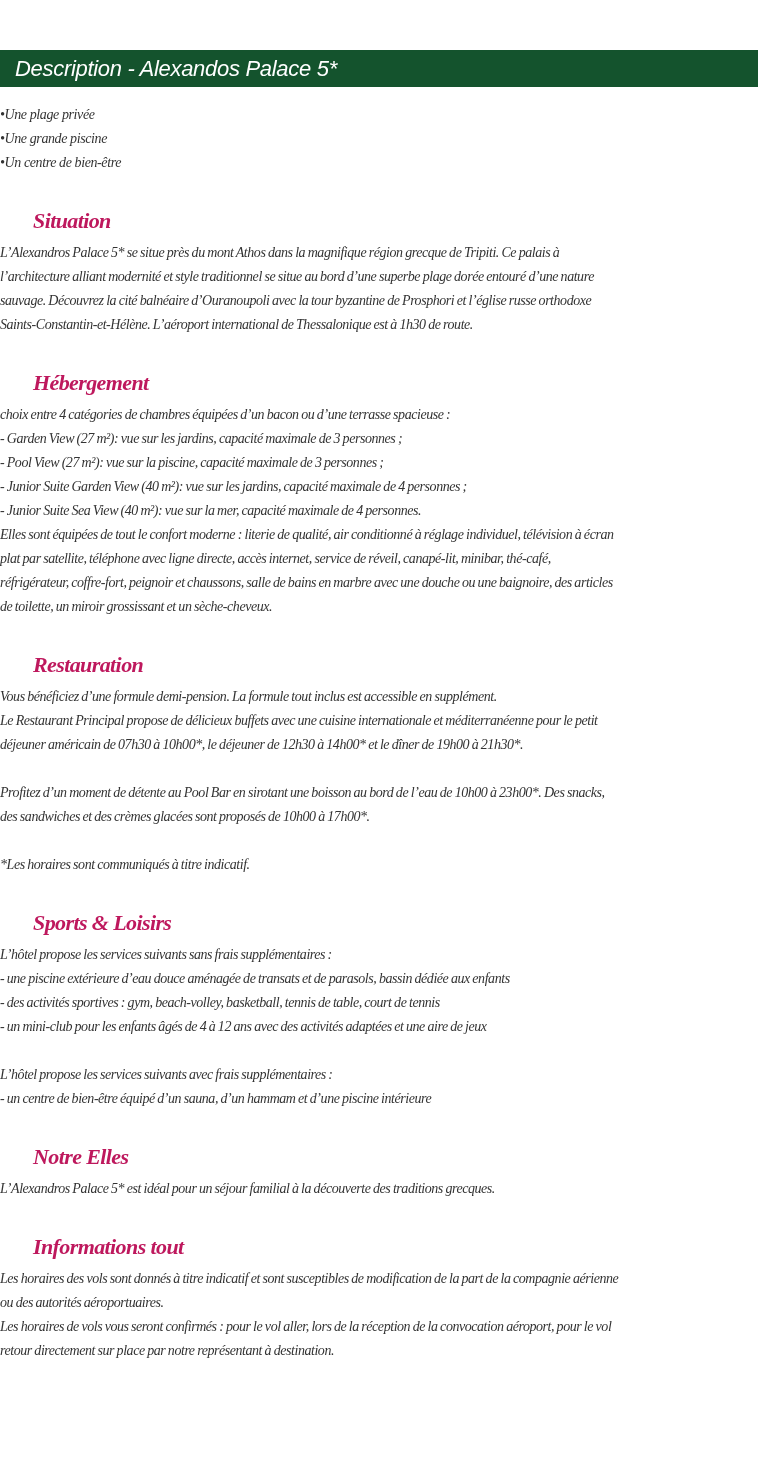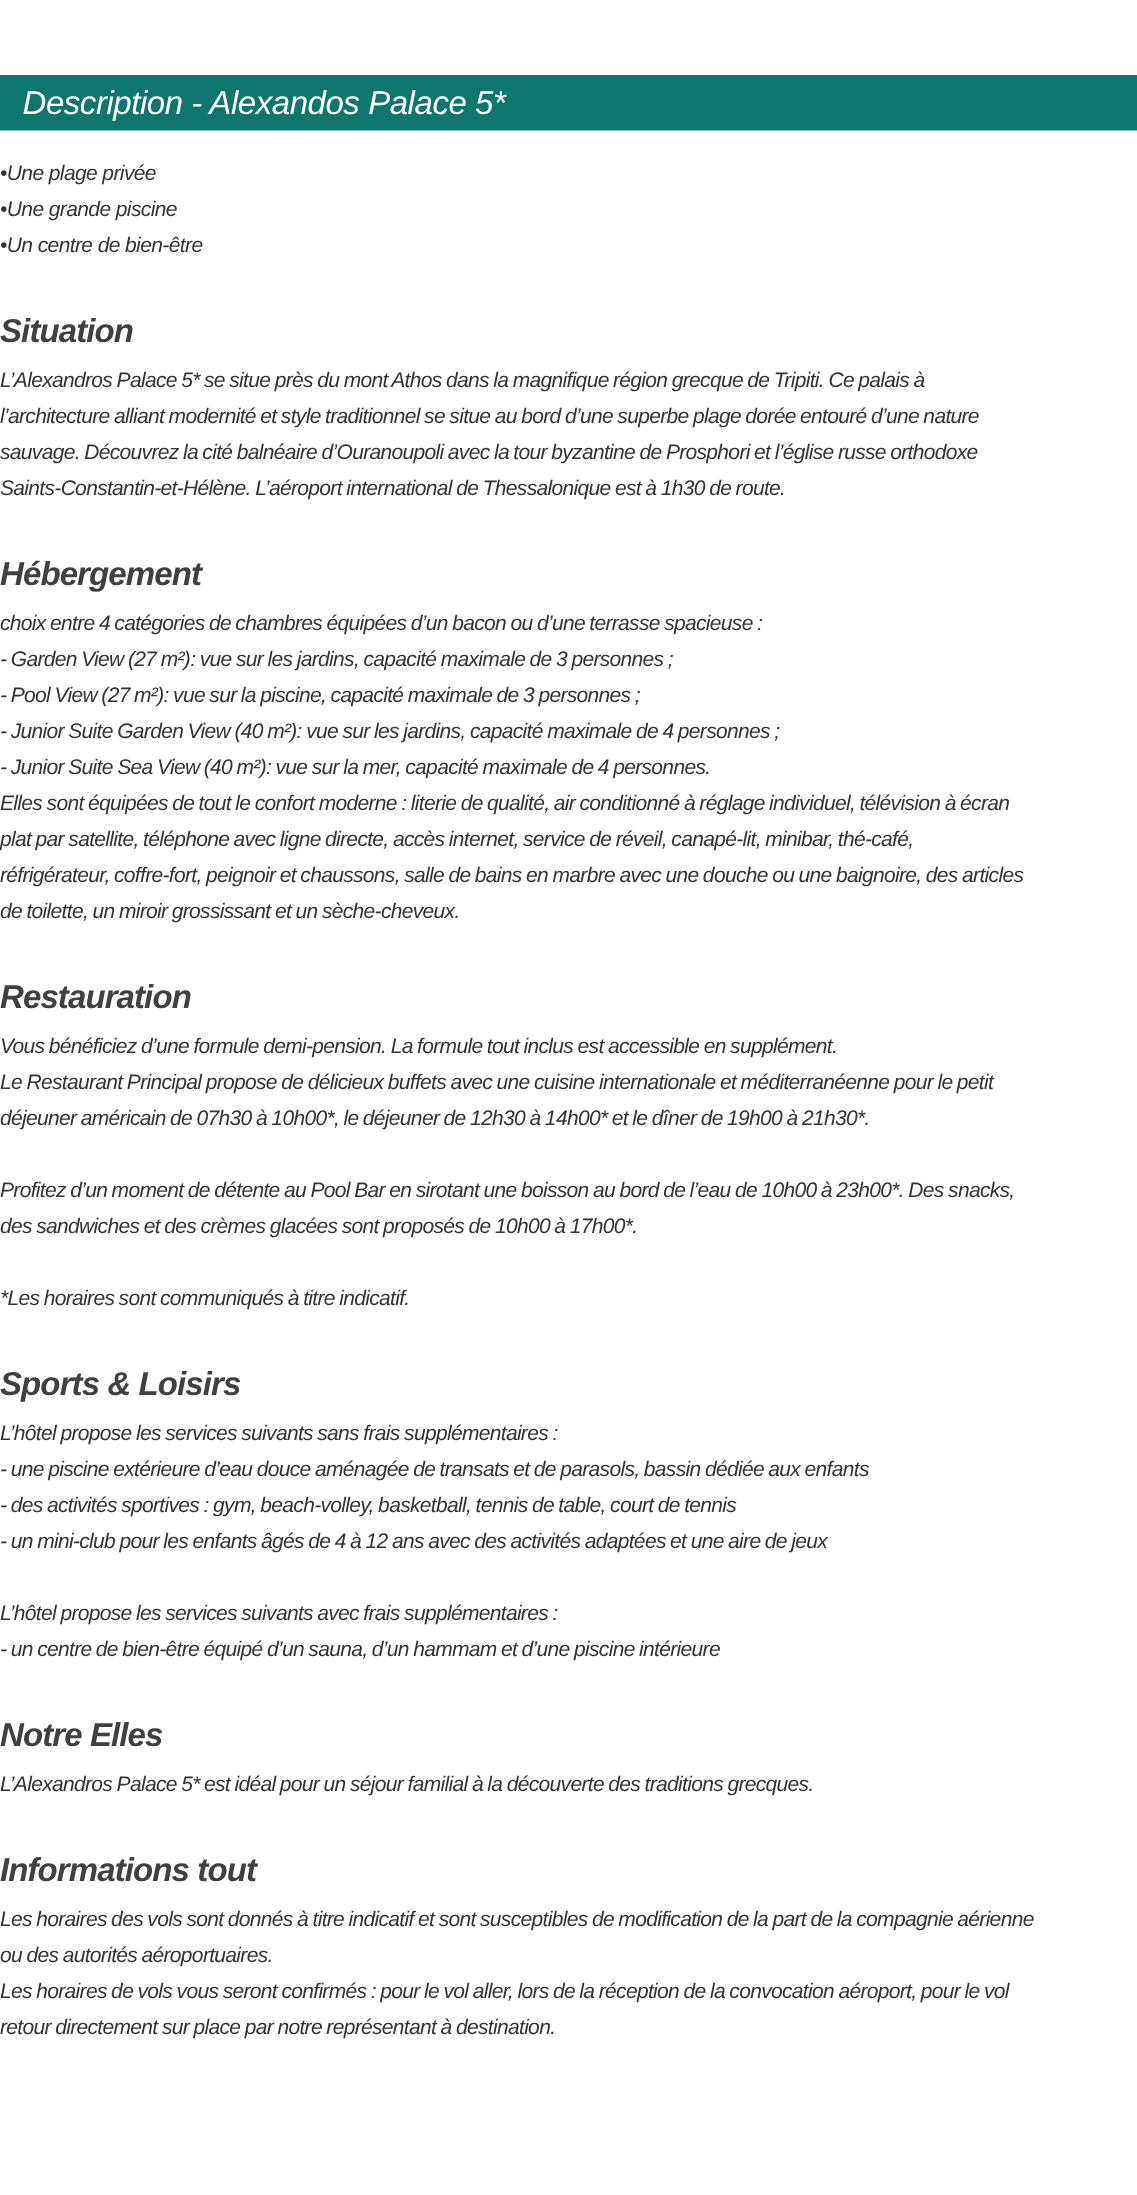--- a/index.html
+++ b/index.html
@@ -10,49 +10,51 @@
       font-family: "Liberation Sans", sans-serif;
       font-style: italic;
       color: #333333;
     }
     .title-bar {
       position: absolute;
       top: 50px;
       left: 0;
       width: 758px;
       height: 37px;
-      background: #0f766e;
+      background: #14532d;
       color: #ffffff;
       font-size: 22px;
       line-height: 37px;
       padding-left: 15px;
       box-sizing: border-box;
       letter-spacing: -0.3px;
     }
     .content {
       position: absolute;
       top: 103px;
       left: 0;
       width: 758px;
+      font-family: Liberation Serif, serif;
     }
     .bullets { margin: 0; padding: 0; list-style: none; }
     .bullets li {
       font-size: 14px;
       line-height: 24px;
       letter-spacing: -0.4px;
     }
     .bullets li::before { content: "\2022 "; }
     h2 {
-      color: #404040;
+      color: #be185d;
       font-size: 22px;
       font-weight: bold;
       margin: 0;
       height: 40px;
       line-height: 40px;
       letter-spacing: -0.6px;
+      padding-left: 33px;
     }
     p {
       margin: 0;
       font-size: 14px;
       line-height: 24px;
       letter-spacing: -0.45px;
       word-spacing: -0.5px;
     }
     .section { margin-top: 26px; }
     .sp { height: 24px; }

